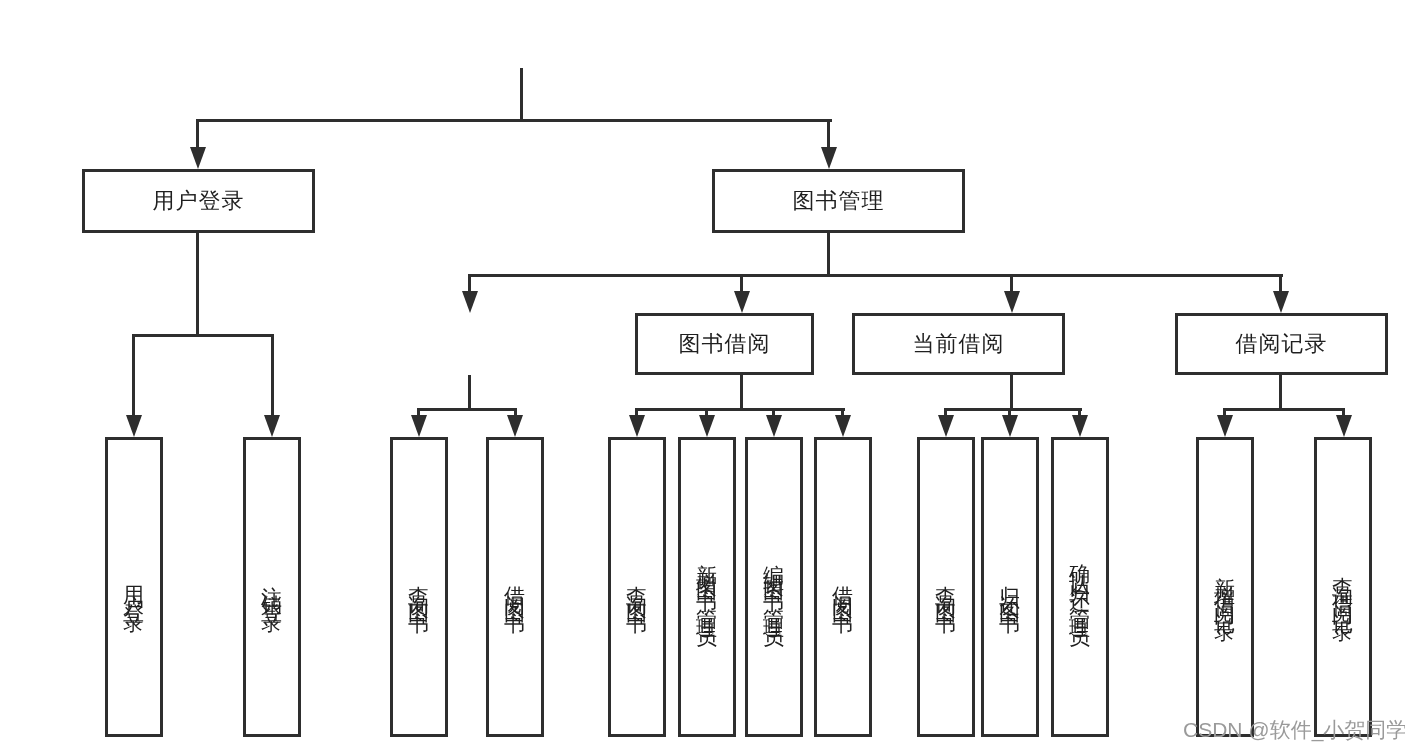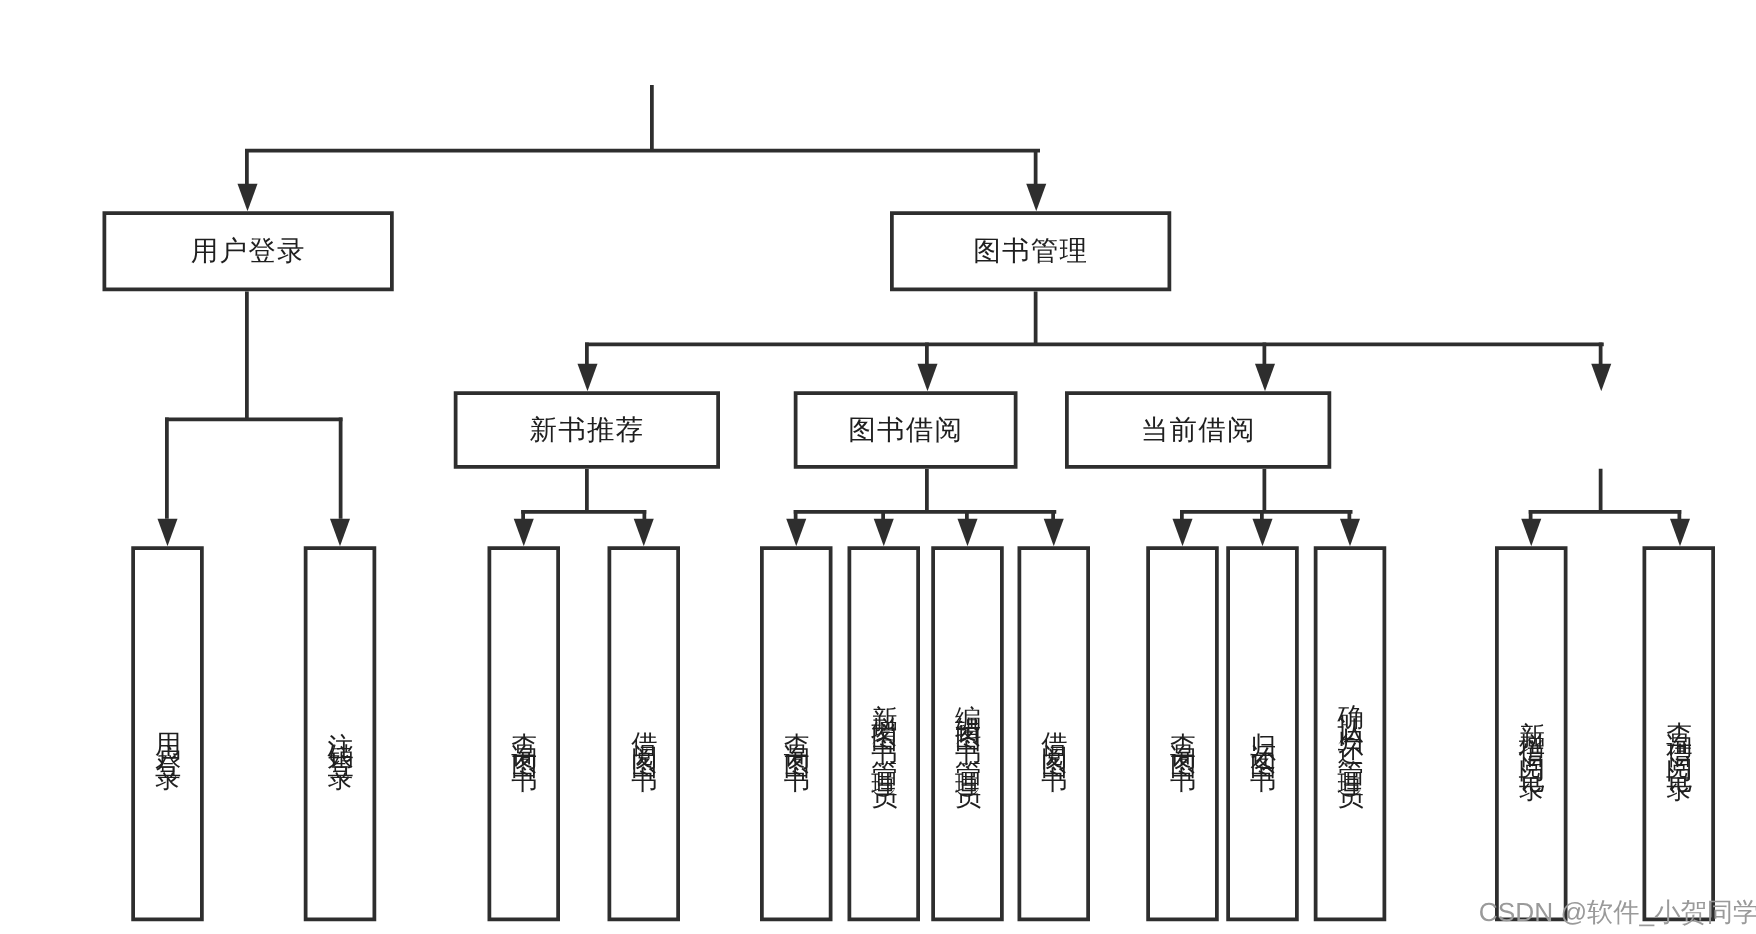--- a/index.html
+++ b/index.html
@@ -73,21 +73,21 @@
   <div class="vline" style="left:520px;top:68px;height:52px;"></div>
   <div class="hline" style="left:196px;top:119px;width:636px;"></div>
   <div class="vline" style="left:196px;top:120px;height:29px;"></div>
   <div class="arrow" style="left:190px;top:147px;"></div>
   <div class="vline" style="left:827px;top:120px;height:29px;"></div>
   <div class="arrow" style="left:821px;top:147px;"></div>
 
   <div class="node" style="left:82px;top:169px;width:233px;height:64px;">
     <span>用户登录</span>
   </div>
-  <div class="node" style="left:712px;top:169px;width:225px;height:64px;">
+  <div class="node" style="left:712px;top:169px;width:253px;height:64px;">
     <span>图书管理</span>
   </div>
 
   <div class="vline" style="left:196px;top:233px;height:102px;"></div>
   <div class="hline" style="left:132px;top:334px;width:142px;"></div>
   <div class="vline" style="left:132px;top:334px;height:81px;"></div>
   <div class="arrow" style="left:126px;top:415px;"></div>
   <div class="vline" style="left:271px;top:334px;height:81px;"></div>
   <div class="arrow" style="left:264px;top:415px;"></div>
 
@@ -95,28 +95,28 @@
   <div class="hline" style="left:468px;top:274px;width:815px;"></div>
   <div class="vline" style="left:468px;top:274px;height:18px;"></div>
   <div class="arrow" style="left:462px;top:291px;"></div>
   <div class="vline" style="left:740px;top:274px;height:18px;"></div>
   <div class="arrow" style="left:734px;top:291px;"></div>
   <div class="vline" style="left:1010px;top:274px;height:18px;"></div>
   <div class="arrow" style="left:1004px;top:291px;"></div>
   <div class="vline" style="left:1279px;top:274px;height:18px;"></div>
   <div class="arrow" style="left:1273px;top:291px;"></div>
 
-  <div class="node" style="left:363px;top:313px;width:213px;height:62px;">
-    <span>新书推荐</span>
-  </div>
   <div class="node" style="left:635px;top:313px;width:179px;height:62px;">
     <span>图书借阅</span>
   </div>
   <div class="node" style="left:852px;top:313px;width:213px;height:62px;">
     <span>当前借阅</span>
+  </div>
+  <div class="node" style="left:1175px;top:313px;width:213px;height:62px;">
+    <span>借阅记录</span>
   </div>
 
   <div class="vline" style="left:468px;top:375px;height:34px;"></div>
   <div class="hline" style="left:417px;top:408px;width:100px;"></div>
   <div class="vline" style="left:417px;top:408px;height:8px;"></div>
   <div class="arrow" style="left:411px;top:415px;"></div>
   <div class="vline" style="left:514px;top:408px;height:8px;"></div>
   <div class="arrow" style="left:507px;top:415px;"></div>
 
   <div class="vline" style="left:740px;top:375px;height:34px;"></div>

